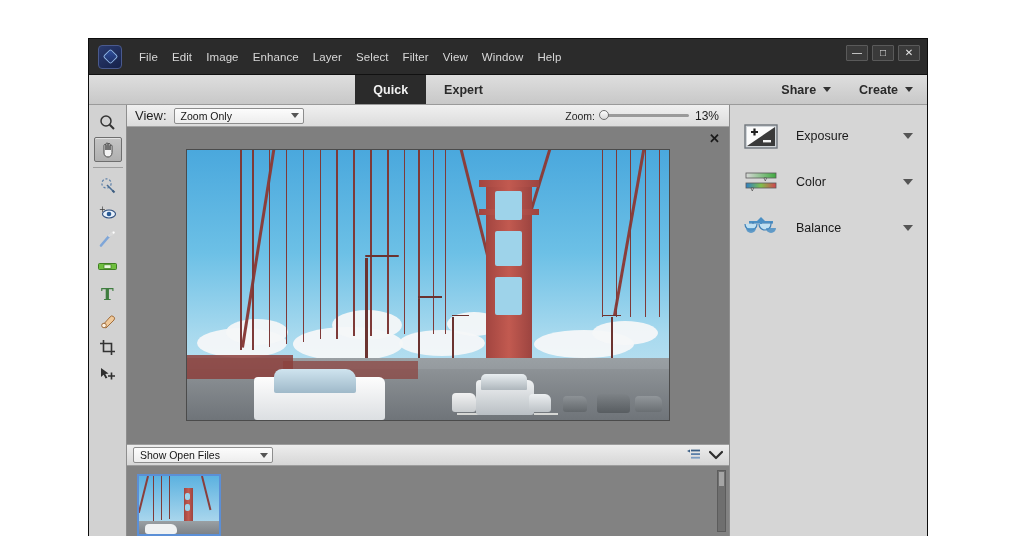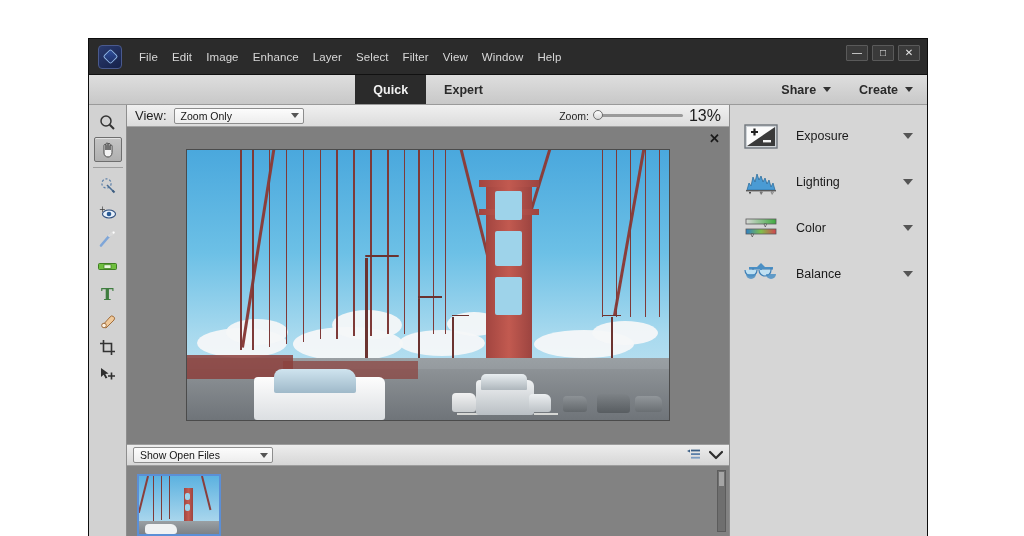--- a/index.html
+++ b/index.html
@@ -129,21 +129,21 @@
   .zoom-group .lbl { font-size: 10.5px; }
   .slider-track {
     width: 88px; height: 3px; background: #9a9a9a; border-radius: 2px;
     position: relative;
   }
   .slider-handle {
     position: absolute; left: -2px; top: -4px;
     width: 10px; height: 10px; border-radius: 50%;
     background: linear-gradient(#fdfdfd,#d8d8d8); border: 1px solid #6e6e6e;
   }
-  .zoom-val { font-size: 16px; color: #1c1c1c; min-width: 26px; }
+  .zoom-val { font-size: 12px; color: #1c1c1c; min-width: 26px; }
 
   
   .canvas-area {
     flex: 1 1 auto; background: #7f7f7f; position: relative;
     display: flex; align-items: flex-start; justify-content: center;
     min-height: 0; overflow: hidden;
   }
   .doc-close {
     position: absolute; right: 9px; top: 5px;
     font-size: 13px; color: #1a1a1a; font-weight: bold; line-height: 1;
@@ -503,33 +503,20 @@
                 <rect x="3" y="4" width="28" height="19" fill="#fbfbfb"></rect>
                 <path d="M31 4 L31 23 L3 23 z" fill="#3a3a3a"></path>
                 <path d="M7 9 h7 M10.5 5.5 v7" stroke="#1f1f1f" stroke-width="2.2"></path>
                 <rect x="19" y="17" width="8" height="2.4" fill="#f4f4f4"></rect>
               </svg>
             </span>
             <span class="adj-label">Exposure</span>
             <span class="adj-caret"></span>
           </div>
 
-          <div class="adj-row">
-            <span class="adj-icon">
-              <svg width="34" height="27" viewBox="0 0 34 27">
-                <path d="M3 21 L5 14 L7 17 L9 8 L11 13 L13 5 L15 11 L17 7 L19 13 L21 9 L23 15 L25 11 L27 18 L29 14 L31 21 z" fill="#4a9bd4" stroke="#2f6f9e" stroke-width="0.8"></path>
-                <rect x="2" y="21" width="30" height="1.4" fill="#5a5a5a"></rect>
-                <path d="M5 23 l2 0 l-1 2.4 z" fill="#2a2a2a"></path>
-                <path d="M16 23 l2.4 0 l-1.2 2.4 z" fill="#9a9a9a" stroke="#555" stroke-width="0.6"></path>
-                <path d="M27 23 l2.4 0 l-1.2 2.4 z" fill="#ededed" stroke="#555" stroke-width="0.6"></path>
-              </svg>
-            </span>
-            <span class="adj-label">Lighting</span>
-            <span class="adj-caret"></span>
-          </div>
 
           <div class="adj-row">
             <span class="adj-icon">
               <svg width="34" height="27" viewBox="0 0 34 27">
                 <defs>
                   <linearGradient id="gA" x1="0" x2="1">
                     <stop offset="0" stop-color="#d8d8d8"></stop>
                       <stop offset="1" stop-color="#3faa3f"></stop>
                   </linearGradient>
                   <linearGradient id="gB" x1="0" x2="1">

